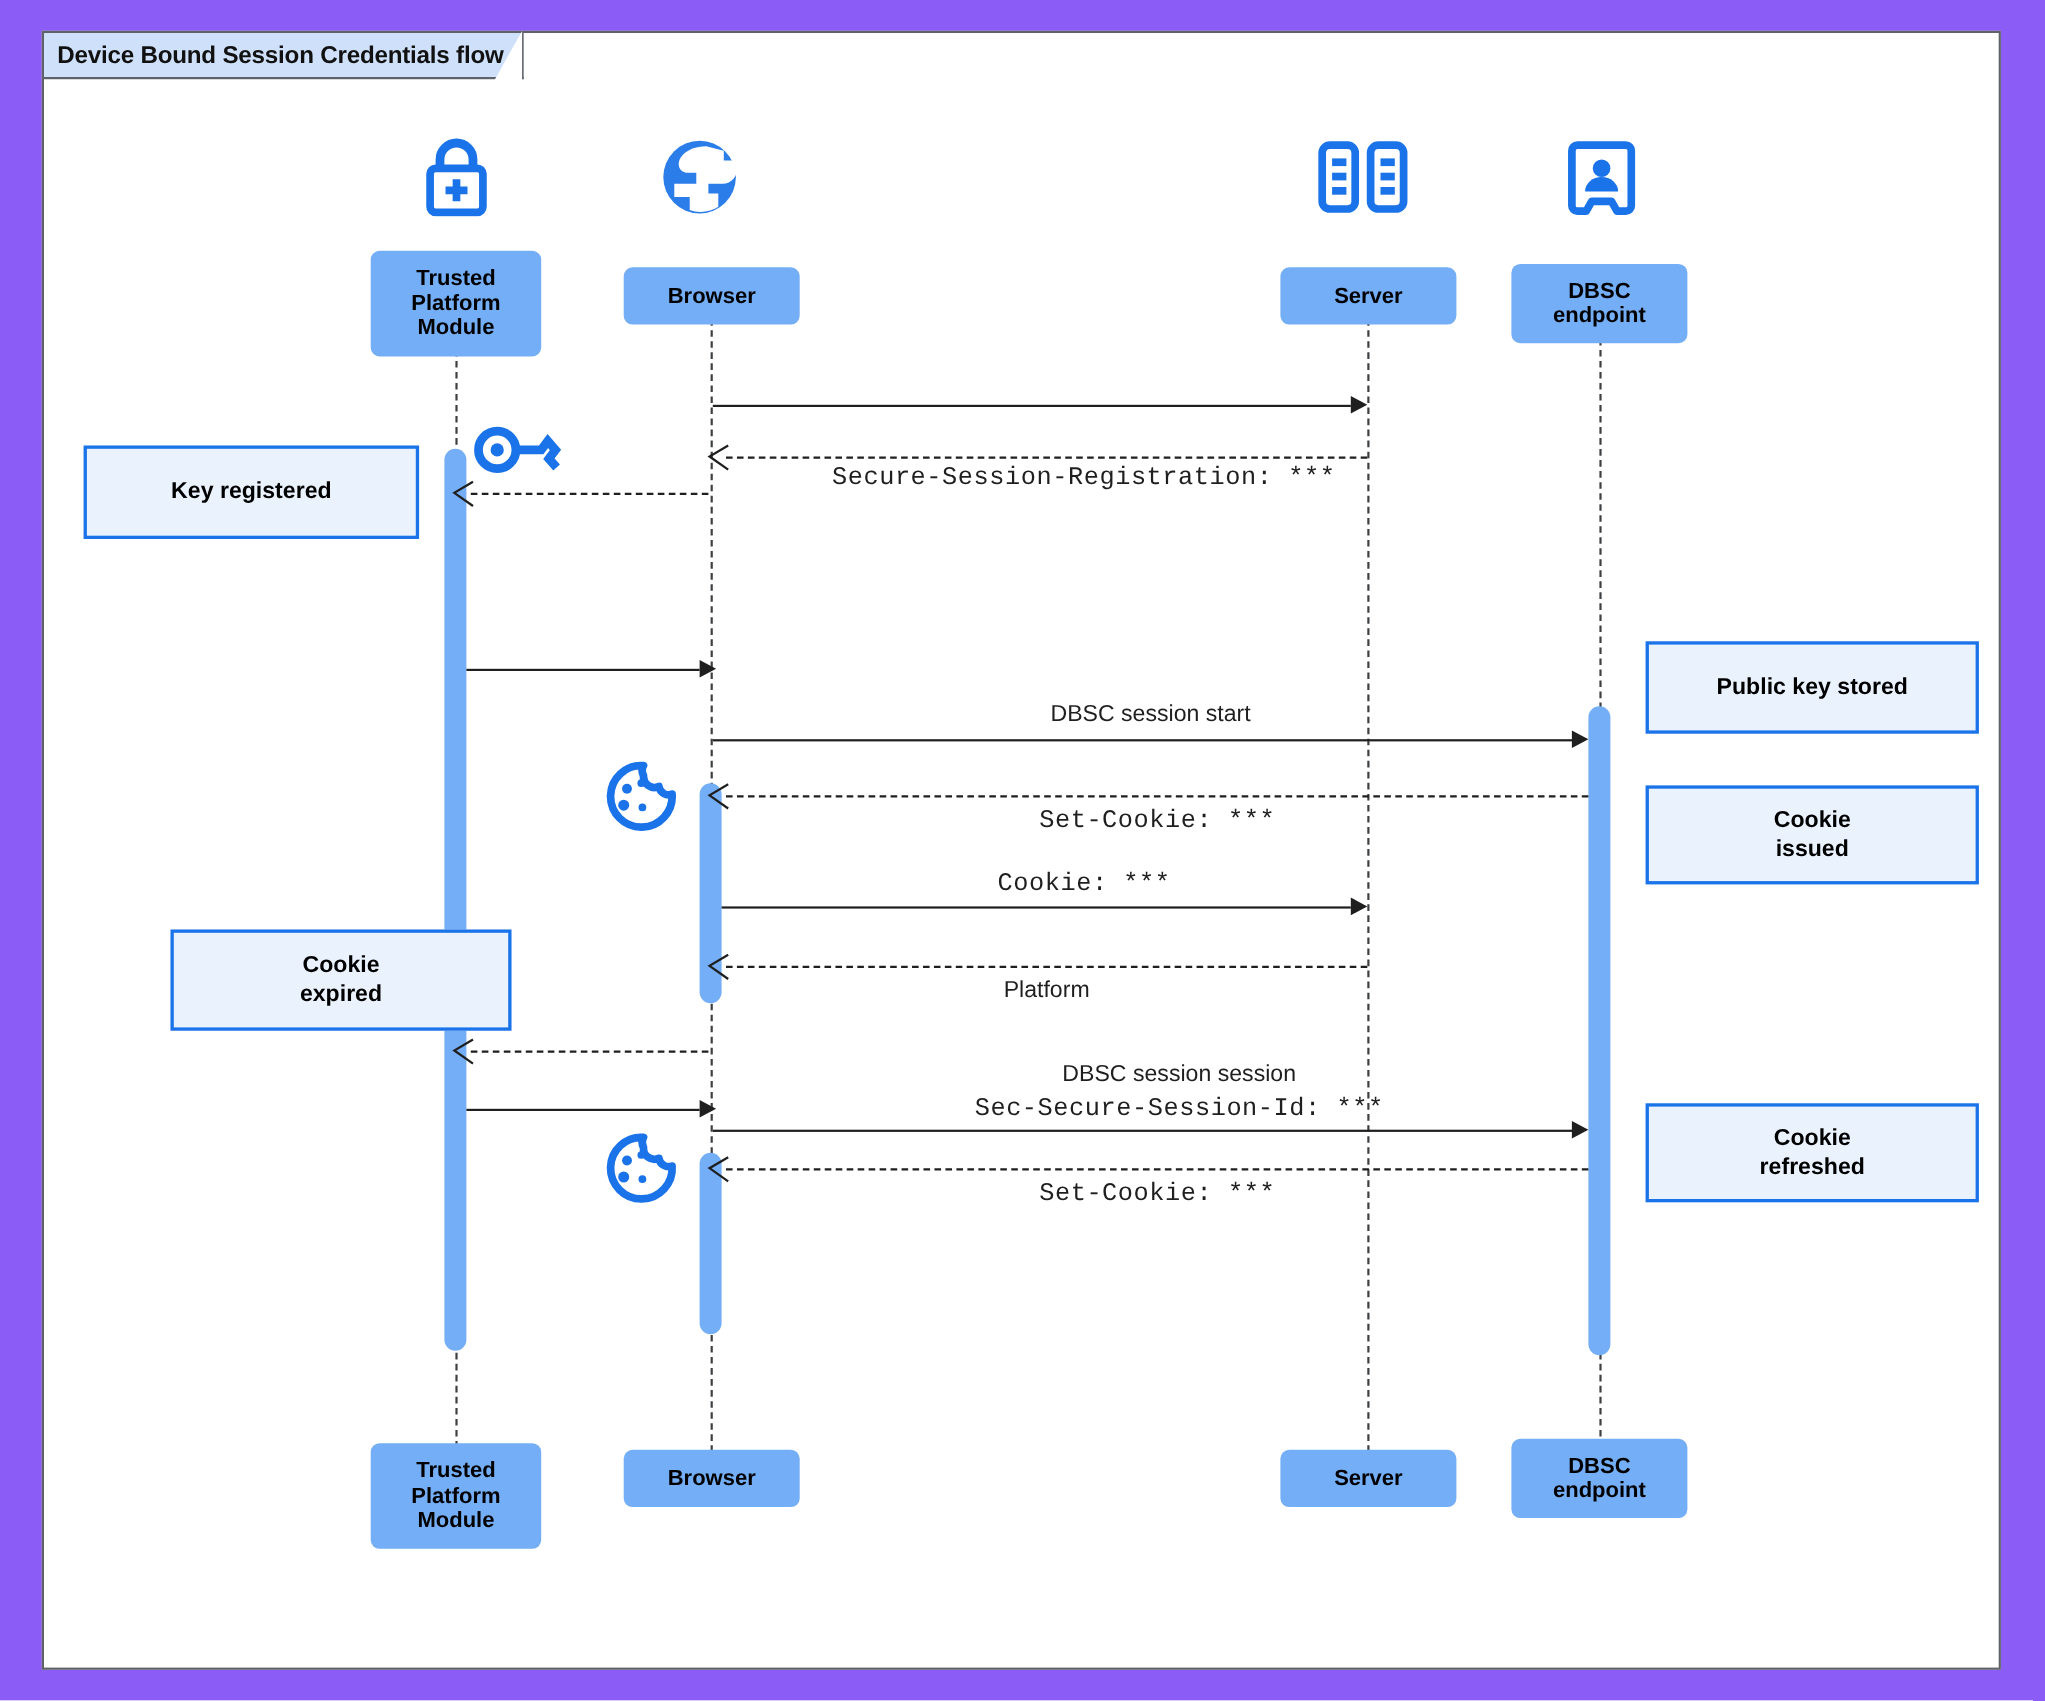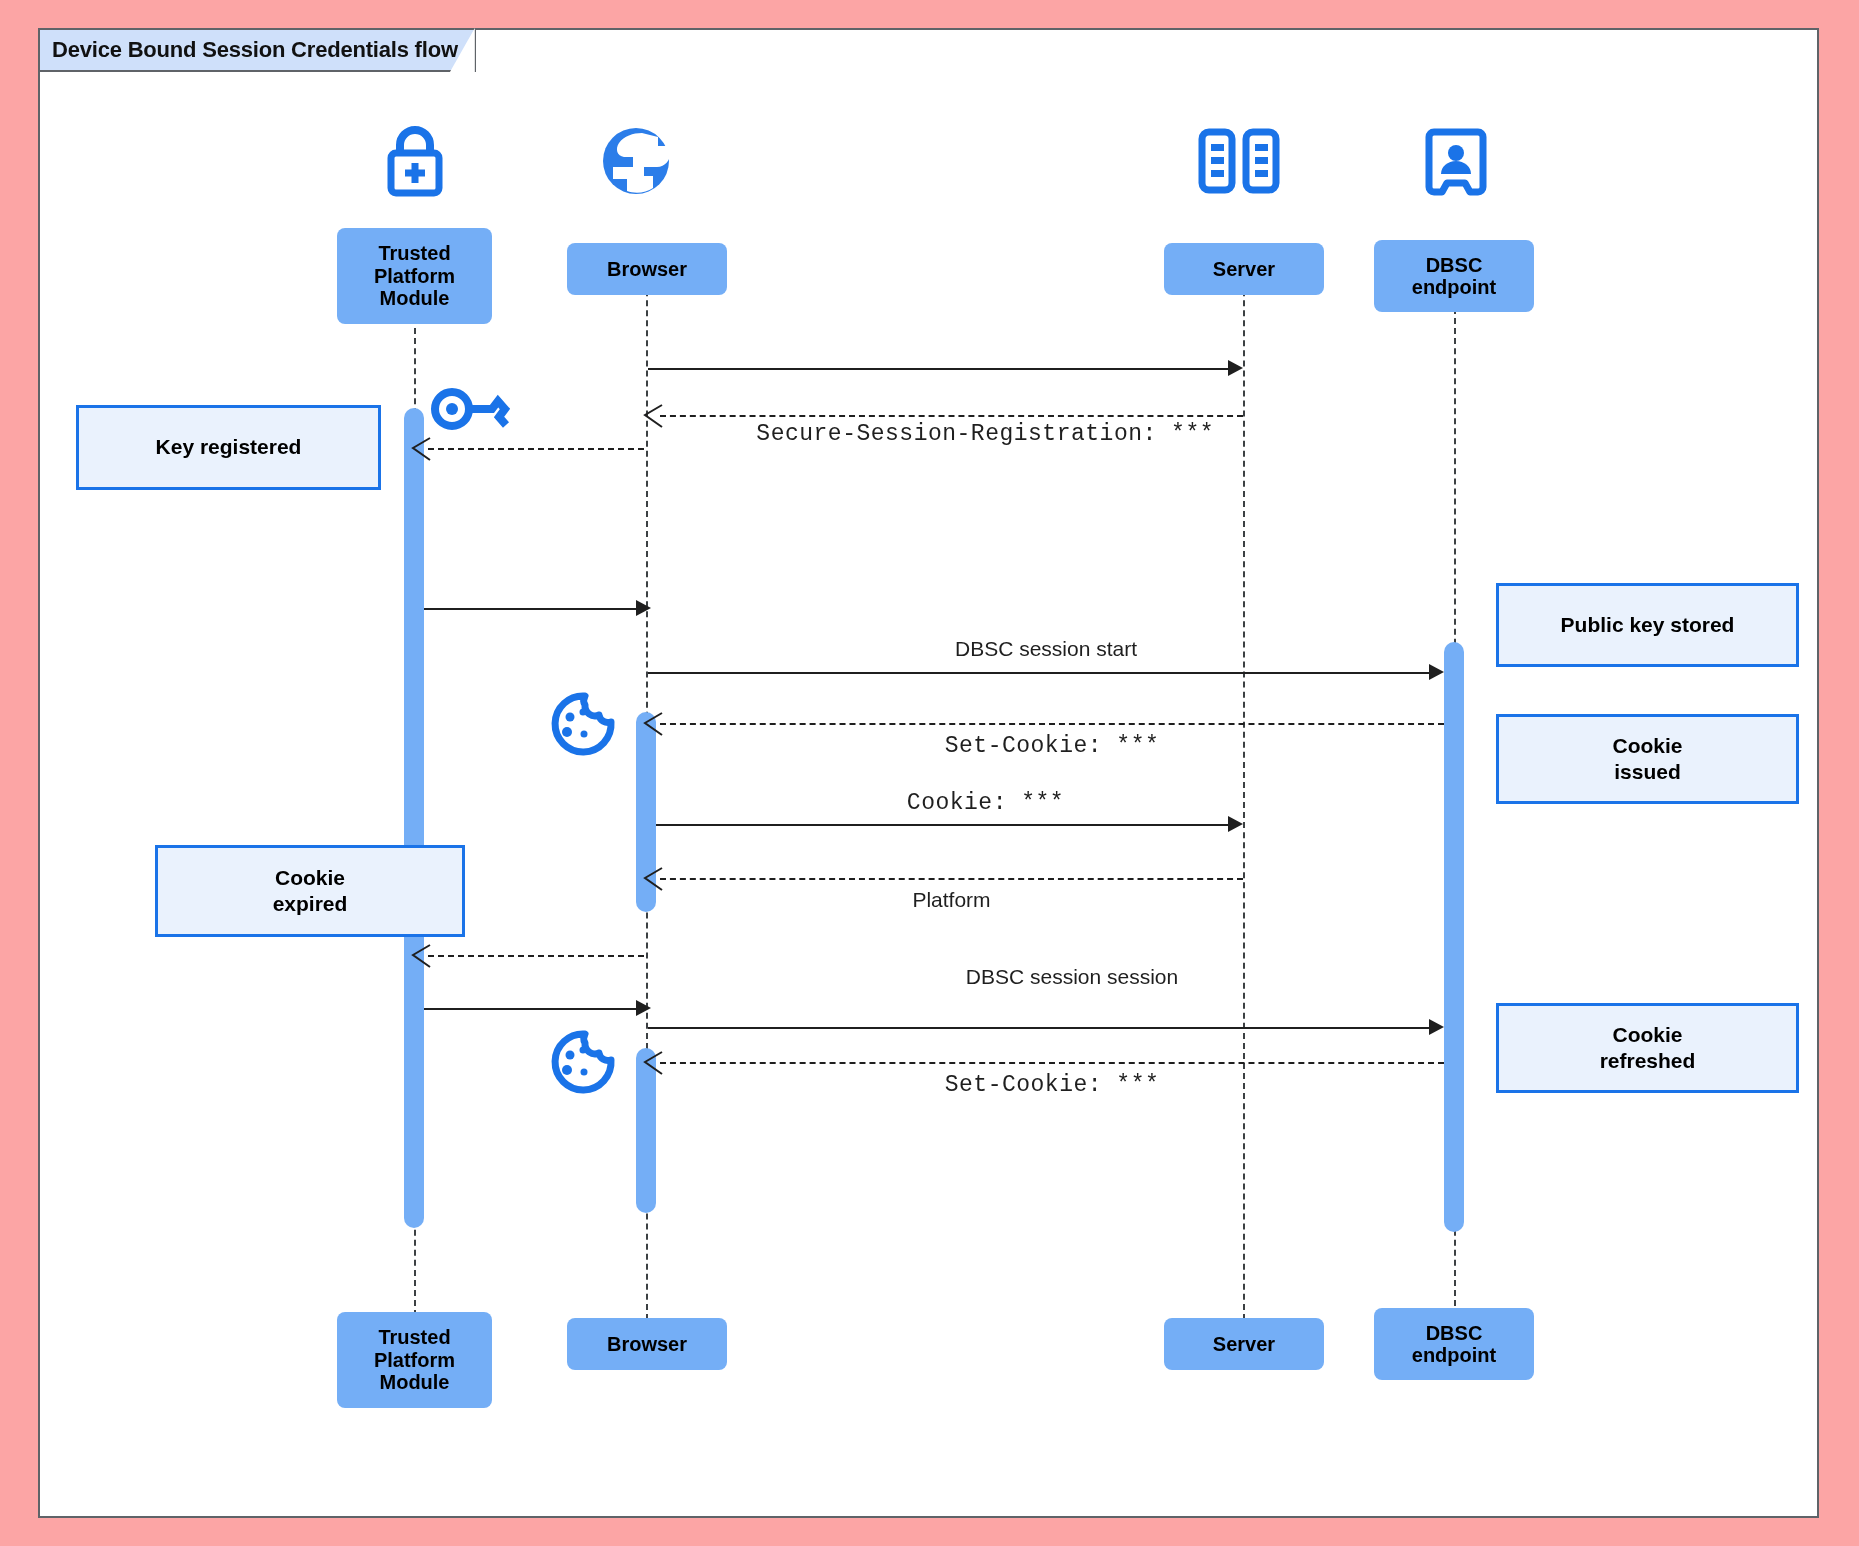--- a/index.html
+++ b/index.html
@@ -1,17 +1,17 @@
 <!DOCTYPE html>
 <html><head>
 <meta charset="utf-8">
 <style>
   html,body{margin:0;padding:0;background:#ffffff;}
   body{font-family:"Liberation Sans",sans-serif;}
-  #stage{position:relative;width:1859px;height:1546px;background:#fca5a5;overflow:hidden;}
+  #stage{position:relative;width:1859px;height:1546px;background:#8b5cf6;overflow:hidden;}
 
   
   .frame{
     position:absolute;left:38px;top:28px;width:1781px;height:1490px;
     border:2px solid #5f6368;background:#ffffff;box-sizing:border-box;
   }
   .frame-tab{
     position:absolute;left:40px;top:30px;height:42px;
     background:#cfe0fa;border:2px solid #5f6368;border-top:none;border-left:none;
     box-sizing:border-box;display:flex;align-items:center;padding:0 16px 0 12px;
@@ -226,20 +226,21 @@
     <path d="M20 2 L3 12 L20 24" fill="none" stroke="#1f1f1f" stroke-width="2"></path>
   </svg>
   <div class="msglabel sans" style="left:660px;top:888px;width:583px;">Platform</div>
 
   <div class="msgline dashed" style="left:428px;top:955px;width:216px;"></div>
   <svg class="icon" style="left:410px;top:943px;" width="22" height="26">
     <path d="M20 2 L3 12 L20 24" fill="none" stroke="#1f1f1f" stroke-width="2"></path>
   </svg>
 
   <div class="msglabel sans" style="left:700px;top:965px;width:744px;">DBSC session session</div>
+  <div class="msglabel mono" style="left:700px;top:995px;width:744px;">Sec-Secure-Session-Id: ***</div>
   <div class="msgline" style="left:424px;top:1008px;width:212px;"></div>
   <div class="arrowhead solid-r" style="left:636px;top:1000px;"></div>
   <div class="msgline" style="left:648px;top:1027px;width:790px;"></div>
   <div class="arrowhead solid-r" style="left:1429px;top:1019px;"></div>
 
   <div class="note" style="left:1496px;top:1003px;width:303px;height:90px;">
     <span style="white-space:pre-line">Cookie
 refreshed</span>
   </div>
 

